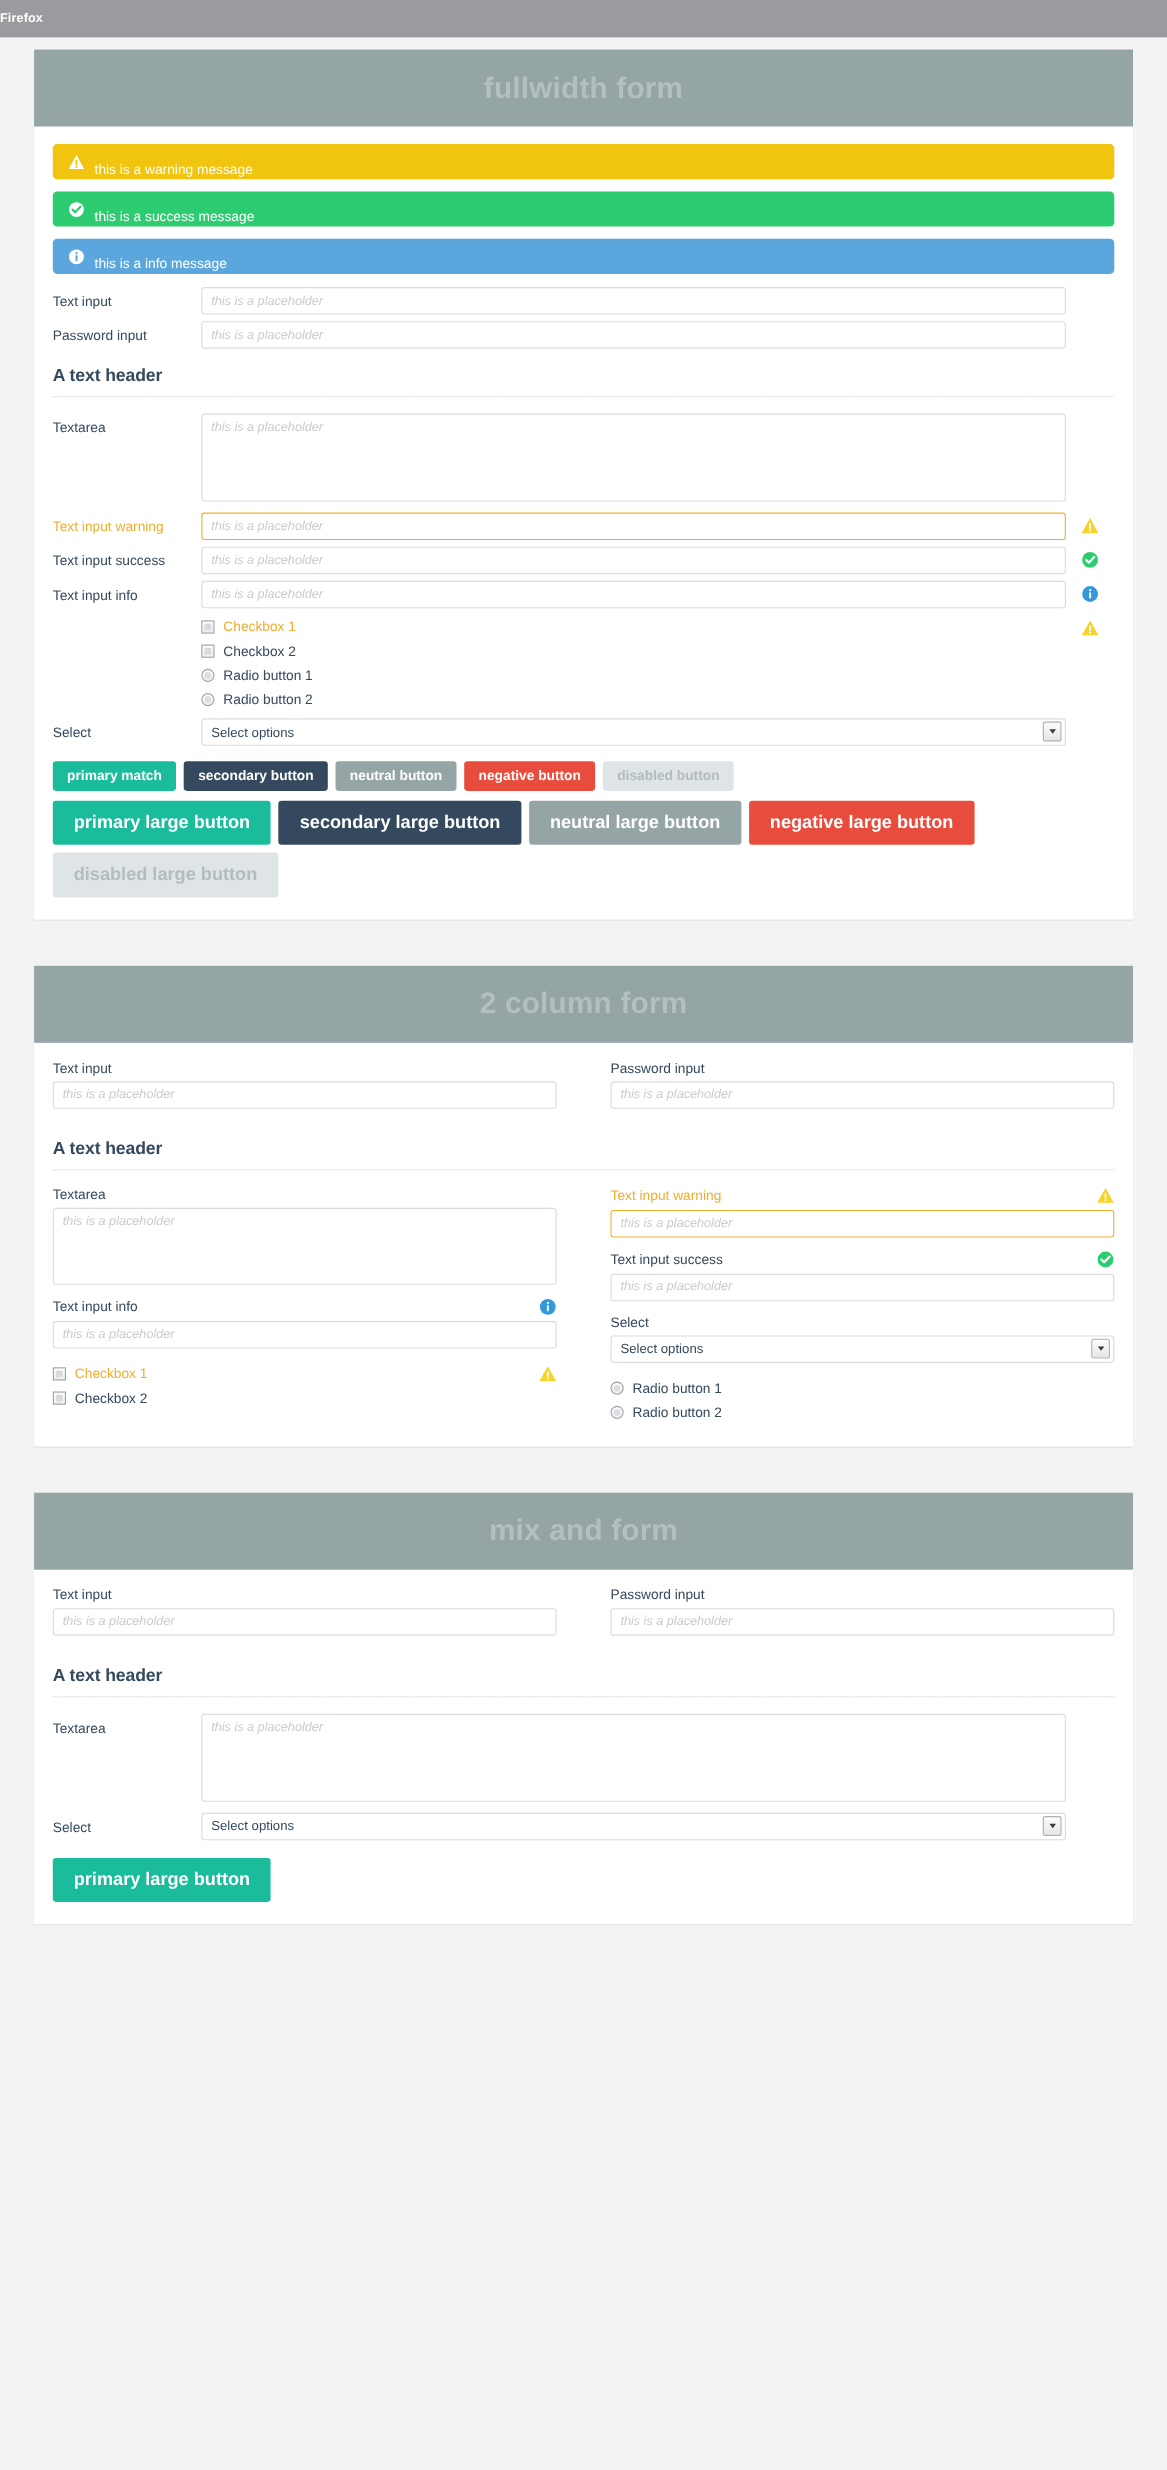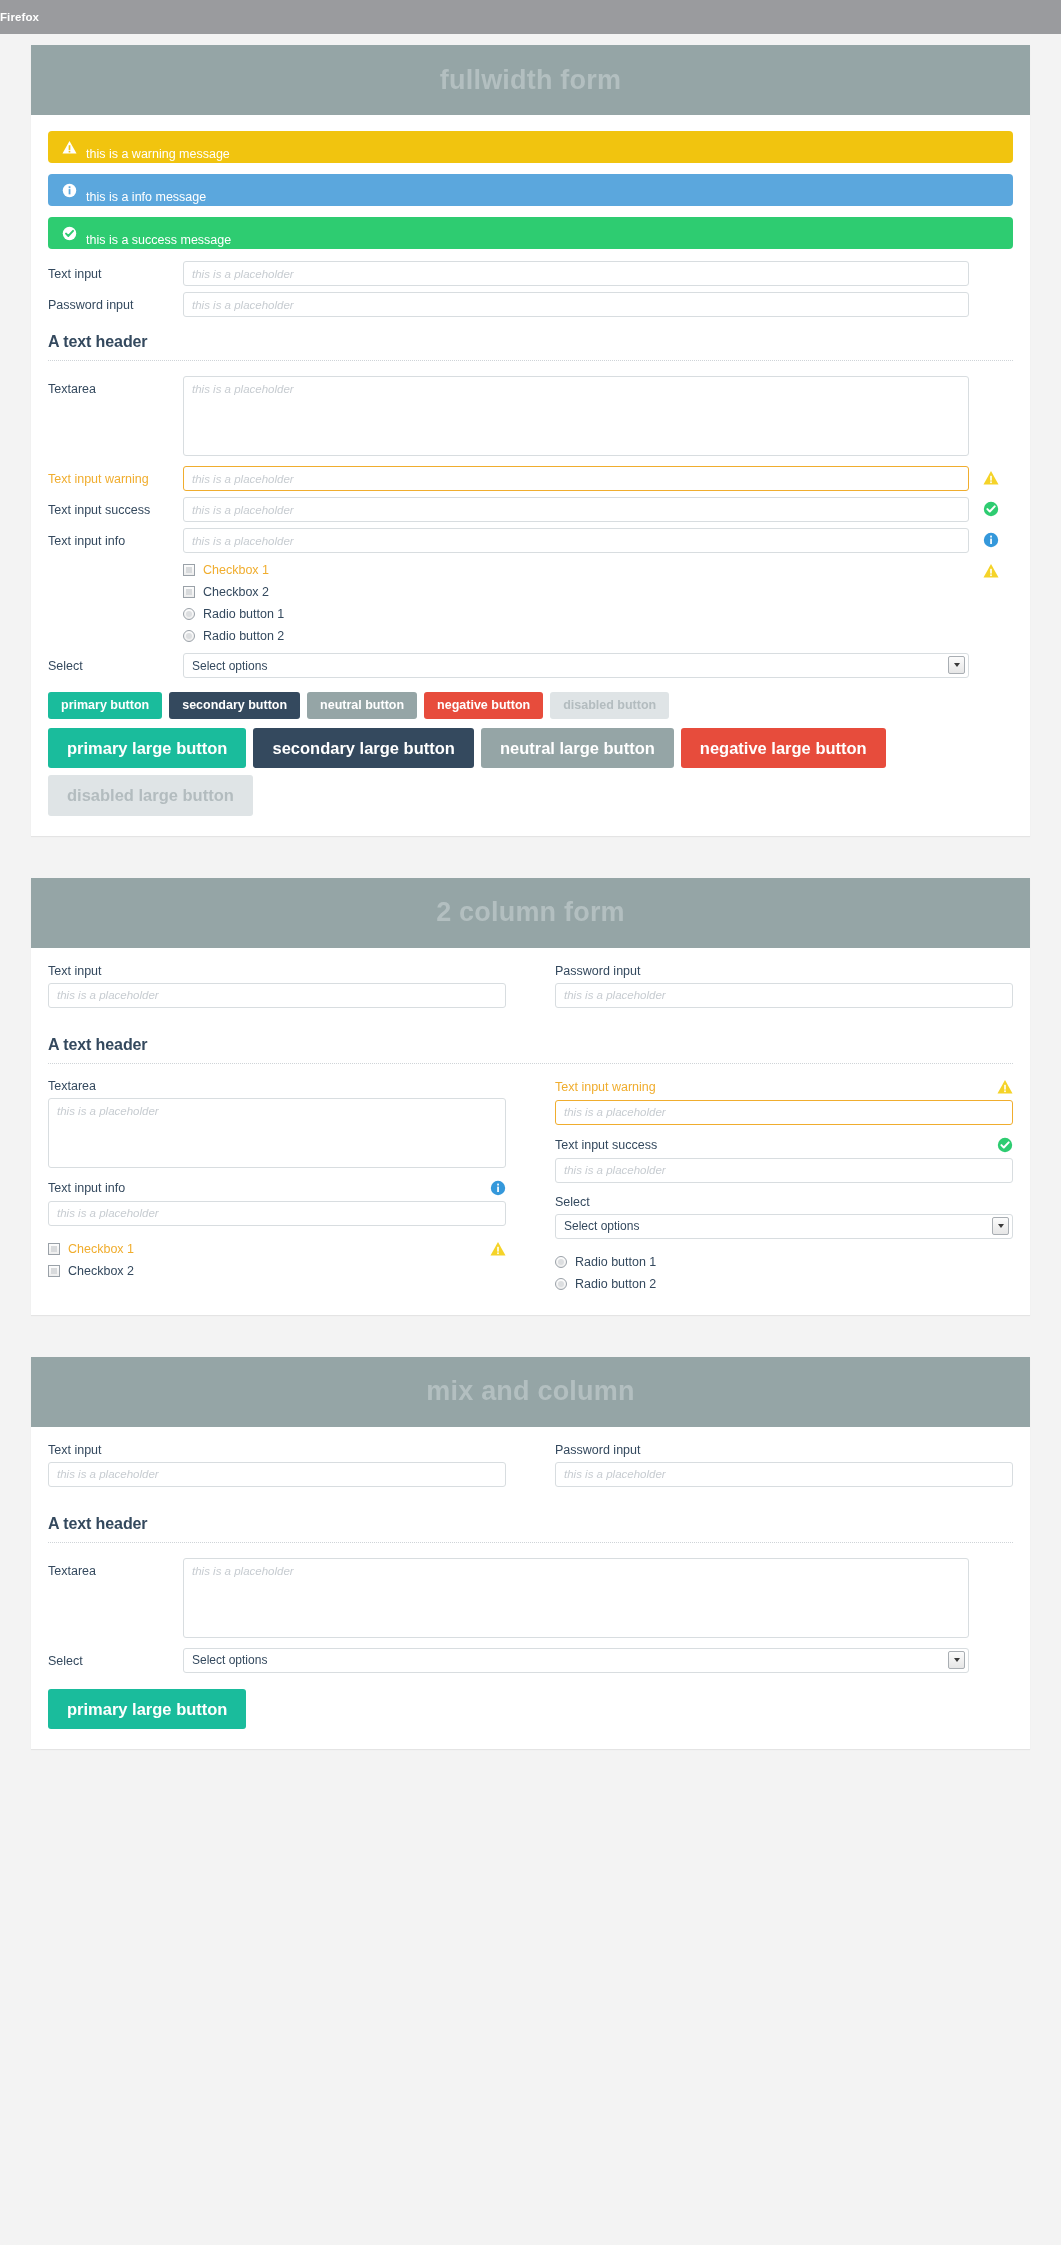--- a/index.html
+++ b/index.html
@@ -291,37 +291,37 @@
 
       <div class="alert warning">
         <svg class="alert-icon" viewBox="0 0 16 16">
           <path d="M8 1 L15.5 14.5 L0.5 14.5 Z" fill="#ffffff"></path>
           <rect x="7.1" y="5.6" width="1.8" height="5" fill="#f1c40f"></rect>
           <rect x="7.1" y="11.5" width="1.8" height="1.8" fill="#f1c40f"></rect>
         </svg>
         <span class="alert-text">this is a warning message</span>
       </div>
 
+      <div class="alert success">
+        <svg class="alert-icon" viewBox="0 0 16 16">
+          <circle cx="8" cy="8" r="7.2" fill="#ffffff"></circle>
+          <path d="M4.3 8.1 L6.8 10.6 L11.8 5.2" stroke="#2ecc71" stroke-width="2.1" fill="none" stroke-linecap="round" stroke-linejoin="round"></path>
+        </svg>
+        <span class="alert-text">this is a success message</span>
+      </div>
+
       <div class="alert info">
         <svg class="alert-icon" viewBox="0 0 16 16">
           <circle cx="8" cy="8" r="7.2" fill="#ffffff"></circle>
           <rect x="7.1" y="6.5" width="1.9" height="5.6" fill="#5ba7dd"></rect>
           <rect x="7.1" y="3.5" width="1.9" height="2" fill="#5ba7dd"></rect>
         </svg>
         <span class="alert-text">this is a info message</span>
       </div>
 
-      <div class="alert success">
-        <svg class="alert-icon" viewBox="0 0 16 16">
-          <circle cx="8" cy="8" r="7.2" fill="#ffffff"></circle>
-          <path d="M4.3 8.1 L6.8 10.6 L11.8 5.2" stroke="#2ecc71" stroke-width="2.1" fill="none" stroke-linecap="round" stroke-linejoin="round"></path>
-        </svg>
-        <span class="alert-text">this is a success message</span>
-      </div>
-
       <div class="frow" style="margin-top:12px;">
         <div class="frow-label">Text input</div>
         <div class="frow-field">
           <input class="inp" type="text" placeholder="this is a placeholder" style="">
         </div>
         <div class="frow-status"></div>
       </div>
 
       <div class="frow">
         <div class="frow-label">Password input</div>
@@ -419,21 +419,21 @@
             <div class="sel">Select options</div>
             <span class="sel-arrow">
                 <i></i>
               </span>
           </div>
         </div>
         <div class="frow-status"></div>
       </div>
 
       <div class="btn-row">
-        <button class="btn sm primary">primary button</button>
+        <button class="btn sm primary">primary match</button>
         <button class="btn sm secondary">secondary button</button>
         <button class="btn sm neutral">neutral button</button>
         <button class="btn sm negative">negative button</button>
         <button class="btn sm disabled">disabled button</button>
       </div>
 
       <div class="btn-row" style="margin-top:9px;">
         <button class="btn lg primary">primary large button</button>
         <button class="btn lg secondary">secondary large button</button>
         <button class="btn lg neutral">neutral large button</button>
@@ -547,21 +547,21 @@
             <span class="choice-label">Radio button 2</span>
           </div>
         </div>
       </div>
 
     </div>
   </div>
 
   <div class="card">
     <div class="card-header">
-      <span class="card-header-title">mix and column</span>
+      <span class="card-header-title">mix and form</span>
     </div>
     <div class="card-body">
 
       <div class="grid2">
         <div class="stack-field">
           <div class="stack-label">
             <span>Text input</span>
           </div>
           <input class="inp" type="text" placeholder="this is a placeholder" style="">
         </div>

